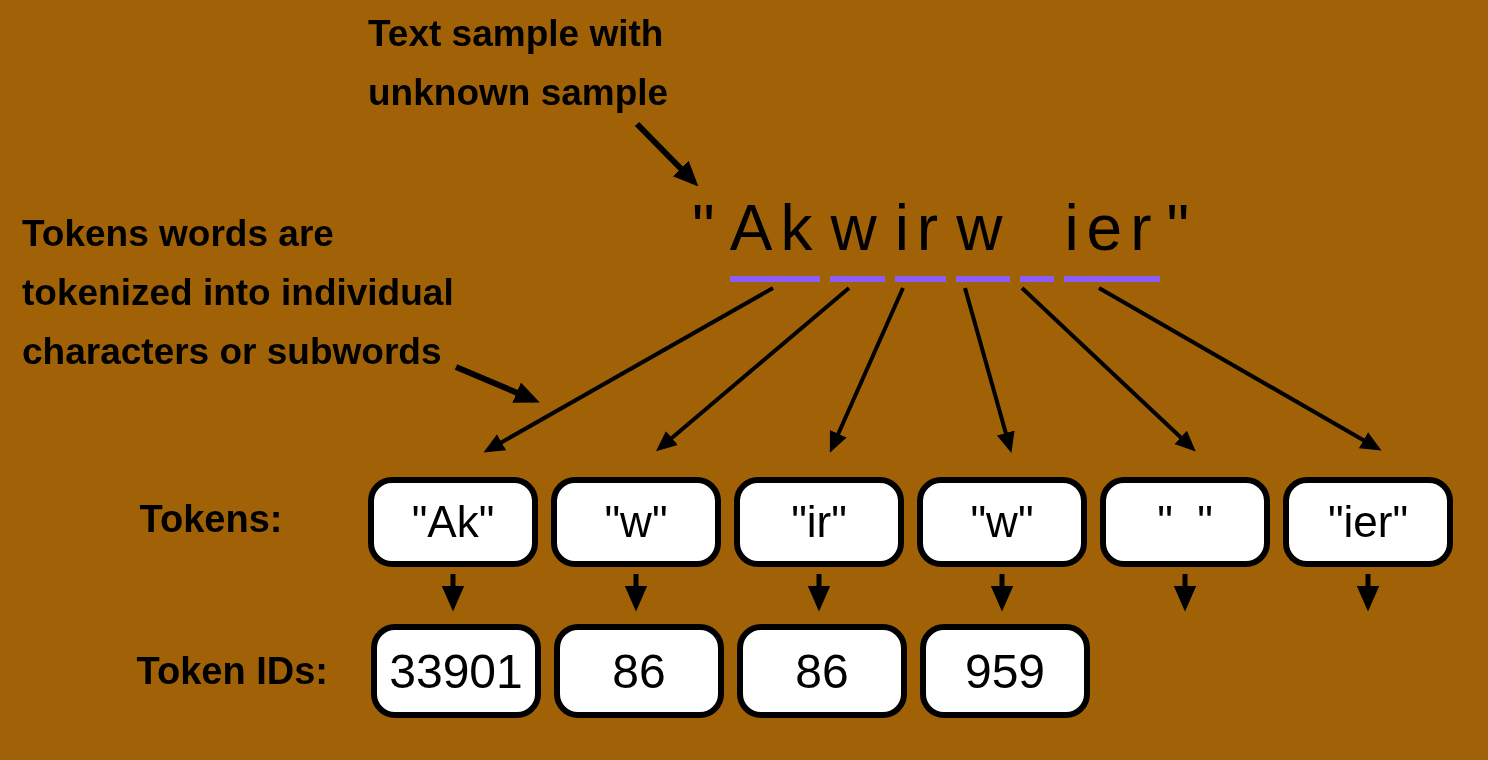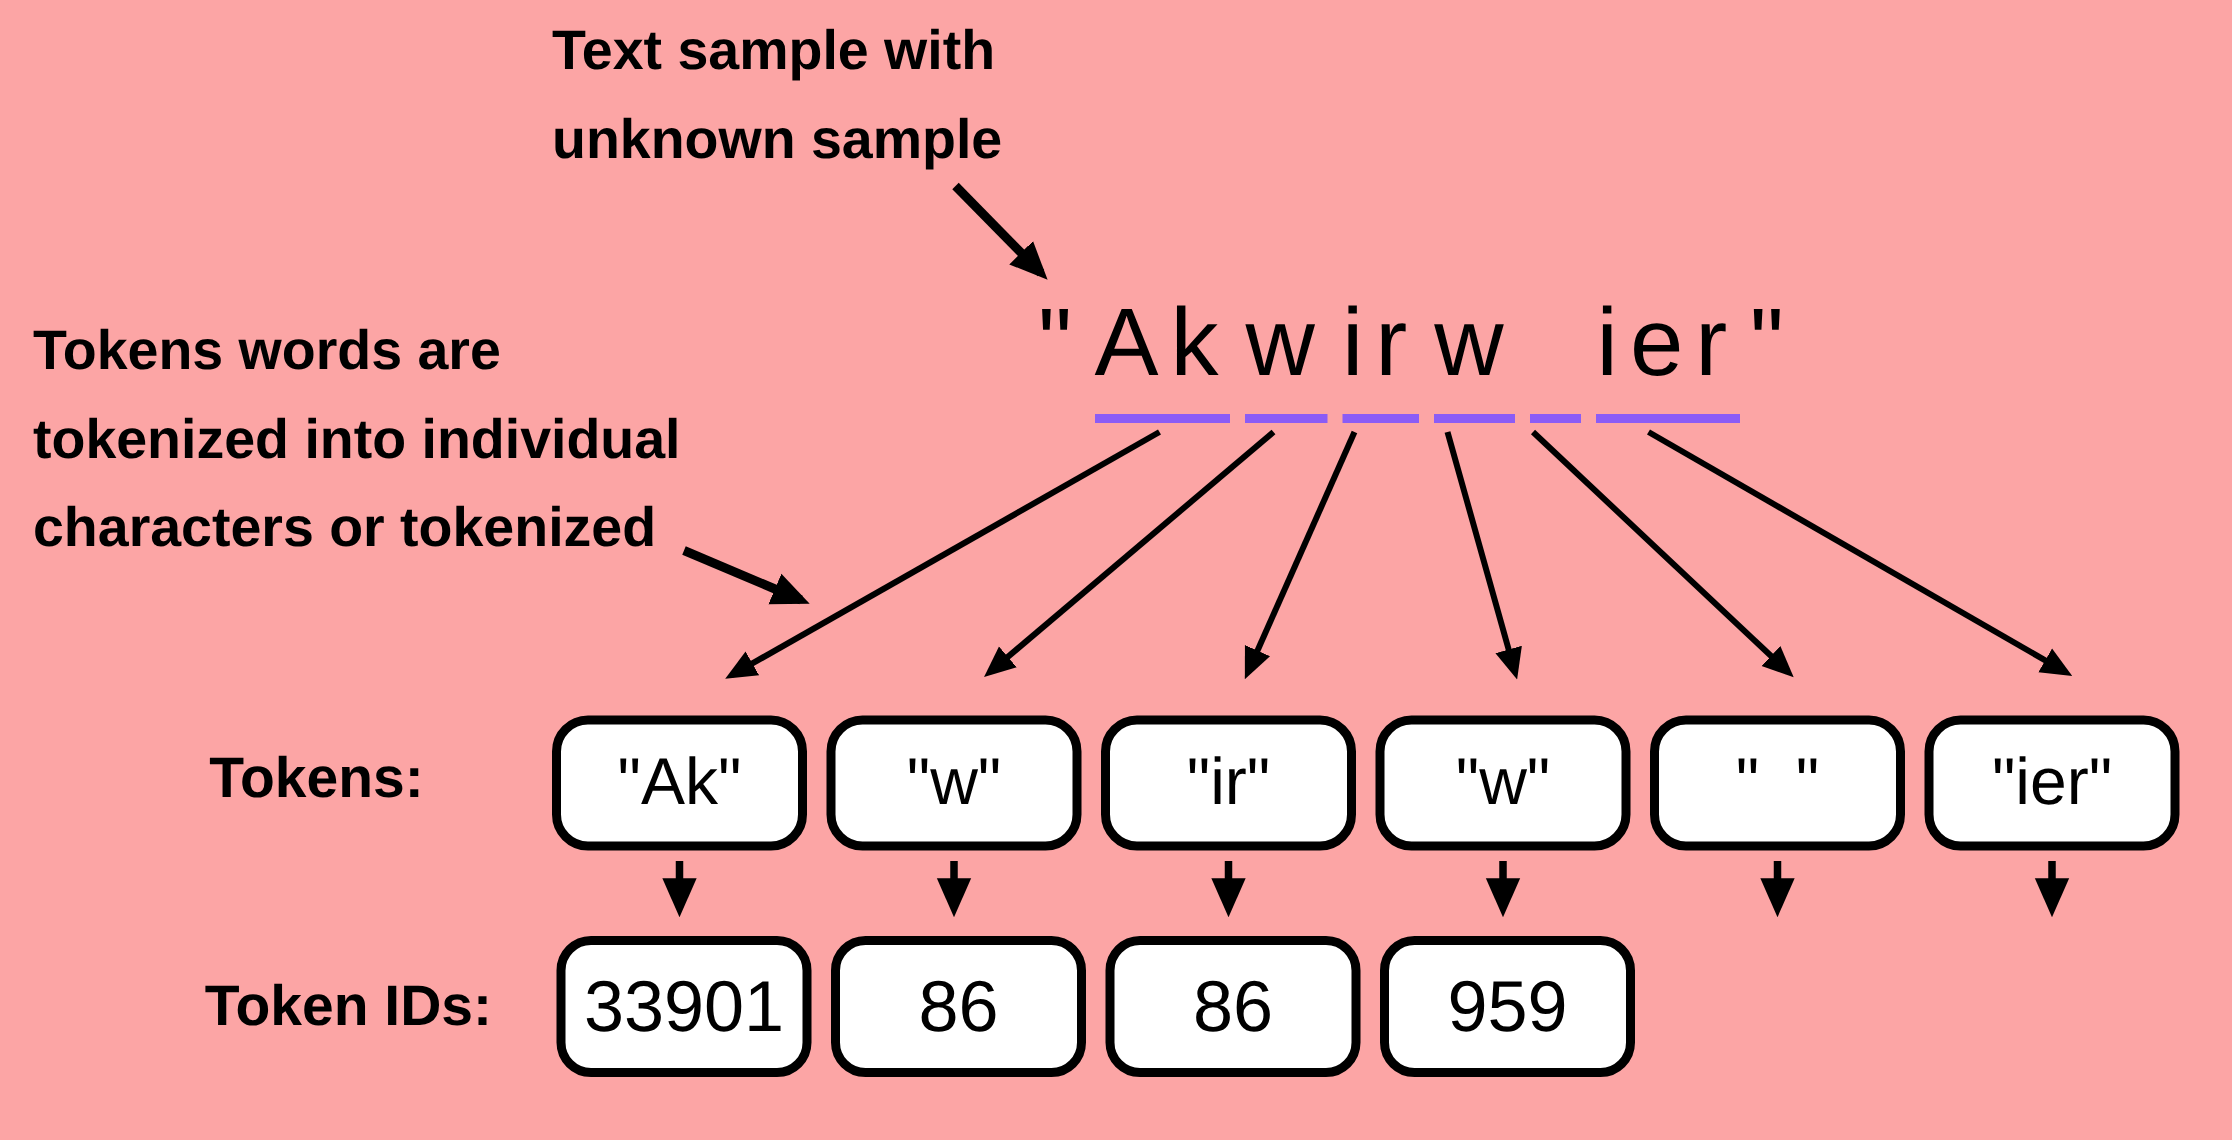--- a/index.html
+++ b/index.html
@@ -4,21 +4,21 @@
 <style>
   html, body {
     margin: 0;
     padding: 0;
     background: #ffffff;
   }
   .canvas {
     position: relative;
     width: 1488px;
     height: 760px;
-    background: #fca5a5;
+    background: #a16207;
     overflow: hidden;
     font-family: "Liberation Sans", "DejaVu Sans", sans-serif;
     color: #000000;
   }
   svg.arrows-layer {
     position: absolute;
     left: 0; top: 0;
     width: 1488px; height: 760px;
     pointer-events: none;
   }
@@ -81,21 +81,21 @@
     box-sizing: border-box;
     width: 170px;
     height: 90px;
     border: 6px solid #000;
     border-radius: 24px;
     background: #fff;
     display: flex;
     align-items: center;
     justify-content: center;
   }
-  .ids-boxes .box { height: 94px; border-radius: 23px; }
+  .ids-boxes .box { height: 94px; }
   .box span {
     font-size: 44px;
     white-space: pre;
   }
   .ids-boxes .box span { font-size: 48px; }
 </style>
 </head>
 <body>
 
 <div class="canvas">
@@ -133,21 +133,21 @@
   </svg>
 
   <div class="ann ann-top">
     <div>Text sample with</div>
     <div>unknown sample</div>
   </div>
 
   <div class="ann ann-left">
     <div>Tokens words are</div>
     <div>tokenized into individual</div>
-    <div>characters or tokenized</div>
+    <div>characters or subwords</div>
   </div>
 
   <div class="main-text">
     <span class="q">"</span><span class="seg">Ak</span><span class="seg">w</span><span class="seg">ir</span><span class="seg">w</span><span class="seg seg-space"> </span><span class="seg">ier</span><span class="q">"</span>
   </div>
 
   <div class="row-label tokens-label">Tokens:</div>
   <div class="boxes tokens-boxes" id="tokens-boxes">
       <div class="box">
         <span>"Ak"</span>

